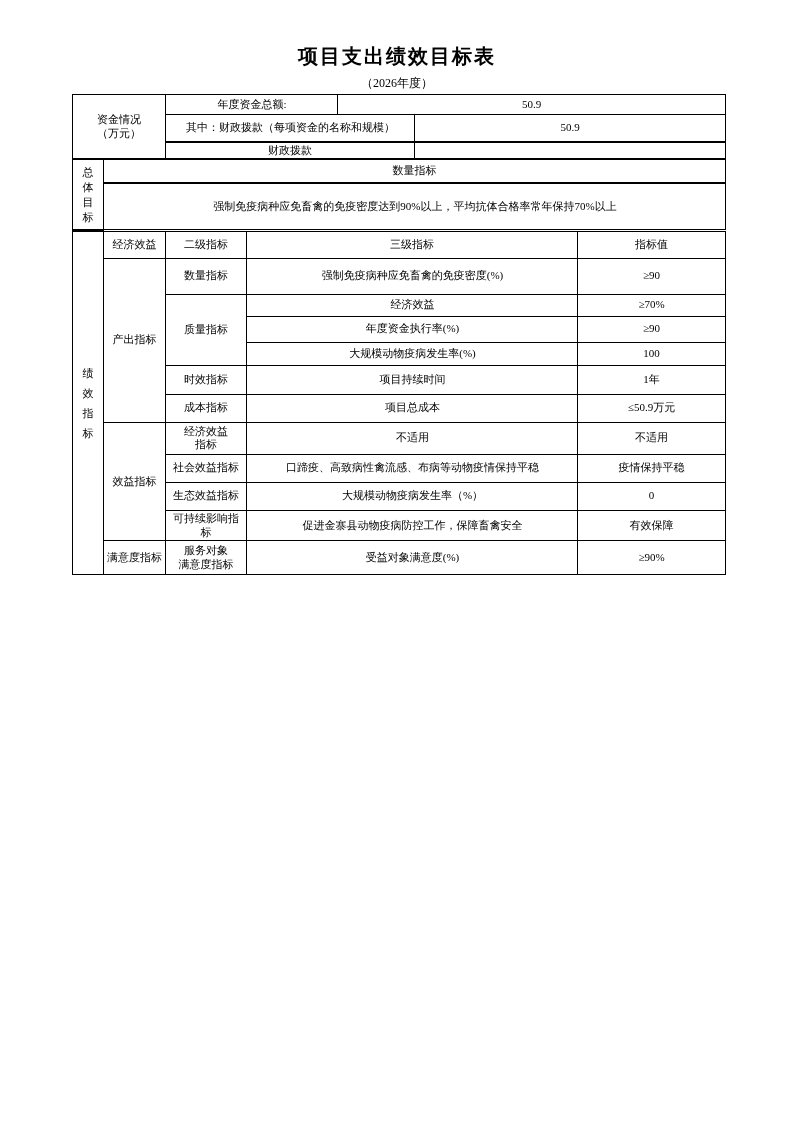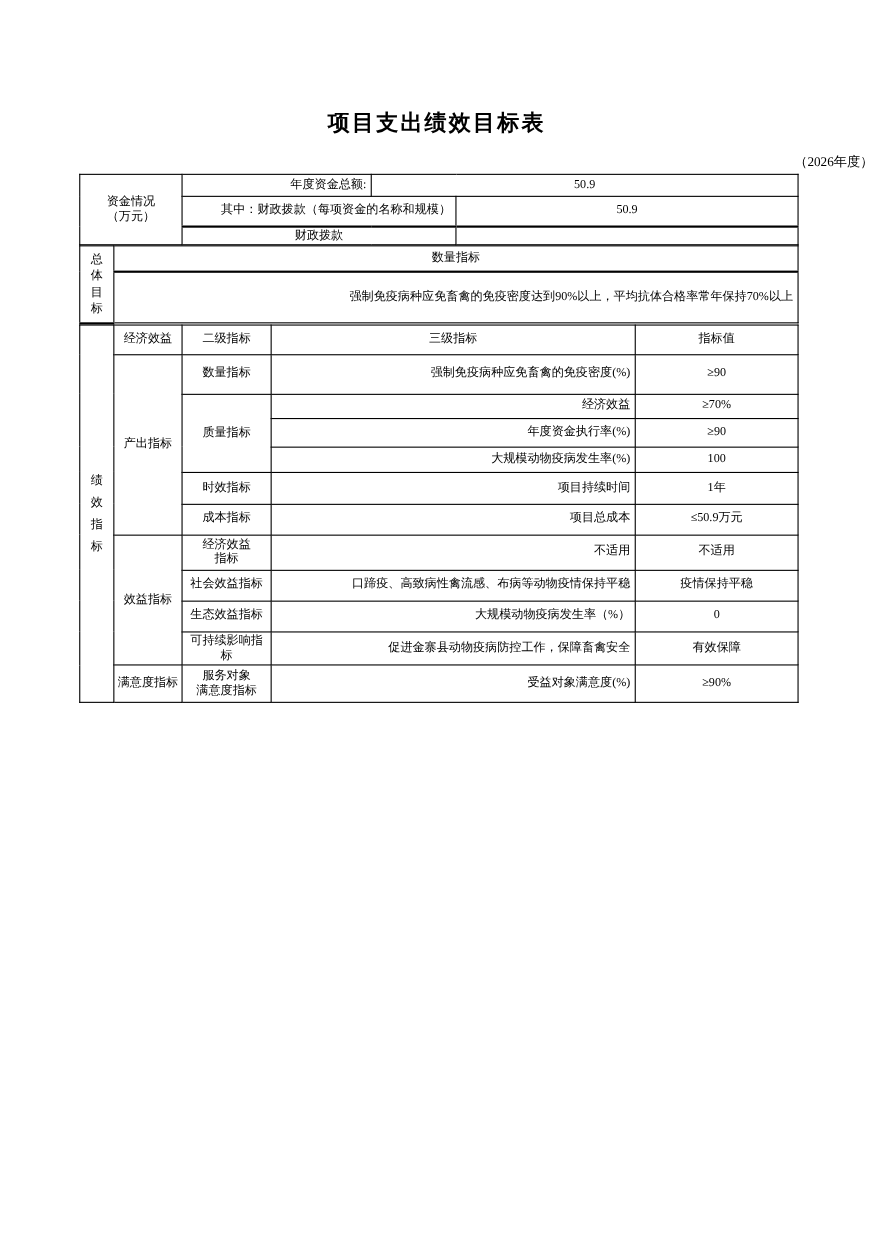--- a/index.html
+++ b/index.html
@@ -5,50 +5,51 @@
   * { box-sizing: border-box; }
   html, body { margin: 0; padding: 0; }
   body {
     width: 794px; height: 1122px;
     background: #ffffff;
     color: #000;
     font-family: "Liberation Serif", "DejaVu Serif", serif;
   }
   .sheet { position: relative; width: 794px; height: 1122px; overflow: hidden; }
   .doc-title {
-    padding-top: 100px;
+    padding-top: 46px;
     text-align: center;
     font-size: 20px;
     font-weight: bold;
     letter-spacing: 2px;
     line-height: 24px;
+    font-family: Liberation Mono, monospace;
   }
   .doc-subtitle {
-    text-align: right;
+    text-align: center;
     font-size: 12px;
     line-height: 16px;
-    margin-top: 15px;
+    margin-top: 5px;
     margin-bottom: 3px;
   }
   .tbl-wrap { margin-left: 72px; width: 653px; }
   table {
     border-collapse: collapse;
     table-layout: fixed;
     width: 653px;
   }
   td {
     border: 1px solid #000;
     font-size: 11px;
     line-height: 1.25;
     text-align: center;
     vertical-align: middle;
     padding: 1px 2px;
     overflow: hidden;
   }
-  .left { text-align: right; padding-left: 5px; padding-right: 4px; }
+  .left { text-align: center; padding-left: 5px; padding-right: 4px; }
   .pre { white-space: pre-line; }
   .side-label {
     white-space: pre-line;
     text-align: center;
     vertical-align: middle;
     padding: 0;
   }
   .side-overall { line-height: 15px; }
   .side-perf { line-height: 20px; }
   .thickb td { border-bottom-width: 2px; }

